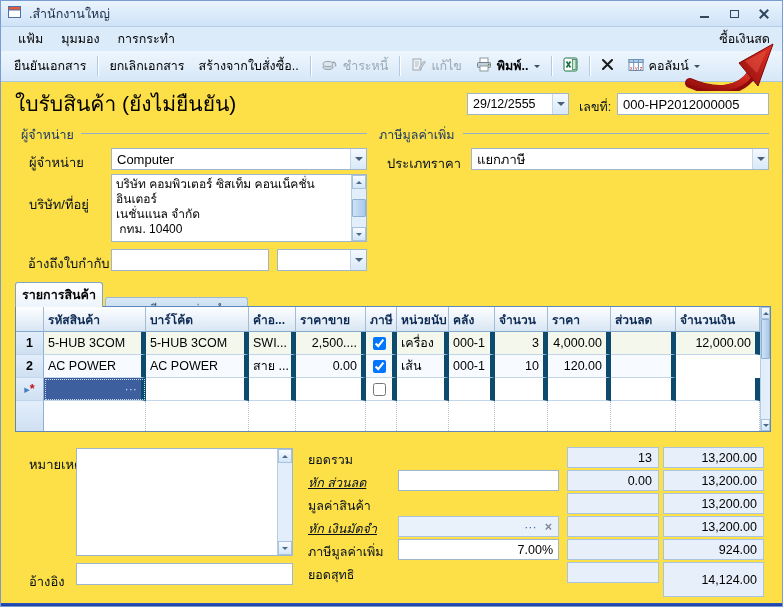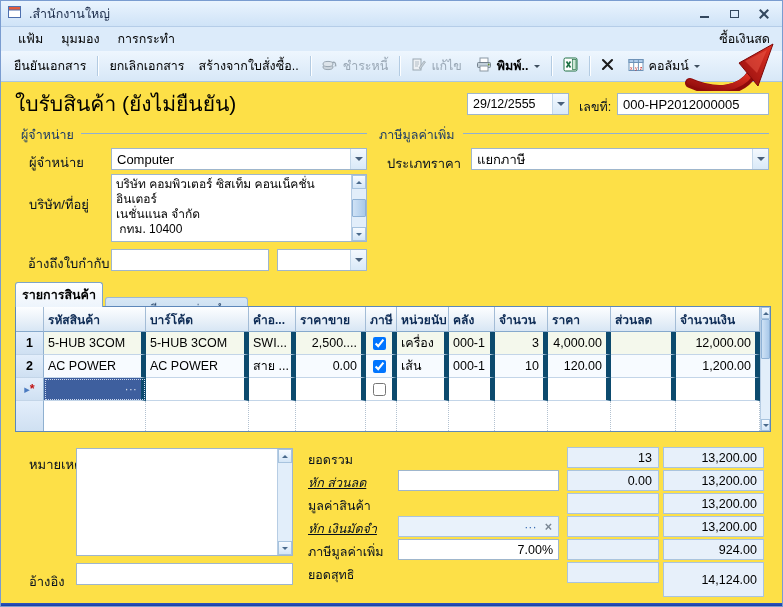--- a/index.html
+++ b/index.html
@@ -312,21 +312,20 @@
         <span class="g-cell c3">สาย ...</span>
         <span class="g-cell c4 num">0.00</span>
         <span class="g-cell c5 ctr">
             <input type="checkbox" class="cbx" checked="true" style="">
           </span>
         <span class="g-cell c6">เส้น</span>
         <span class="g-cell c7">000-1</span>
         <span class="g-cell c8 num">10</span>
         <span class="g-cell c9 num">120.00</span>
         <span class="g-cell c10 num"></span>
-        <span class="g-cell c11 num">1,200.00</span>
       </div>
 
       <div class="g-row">
         <span class="g-cell c0 g-rowhdr">
           <span style="color:#4a7ac0;font-size:11px;">▸</span>
           <span style="color:#c01414;font-weight:bold;">*</span>
         </span>
         <span class="g-cell c1 sel-cell">
             <span>···</span>
           </span>

